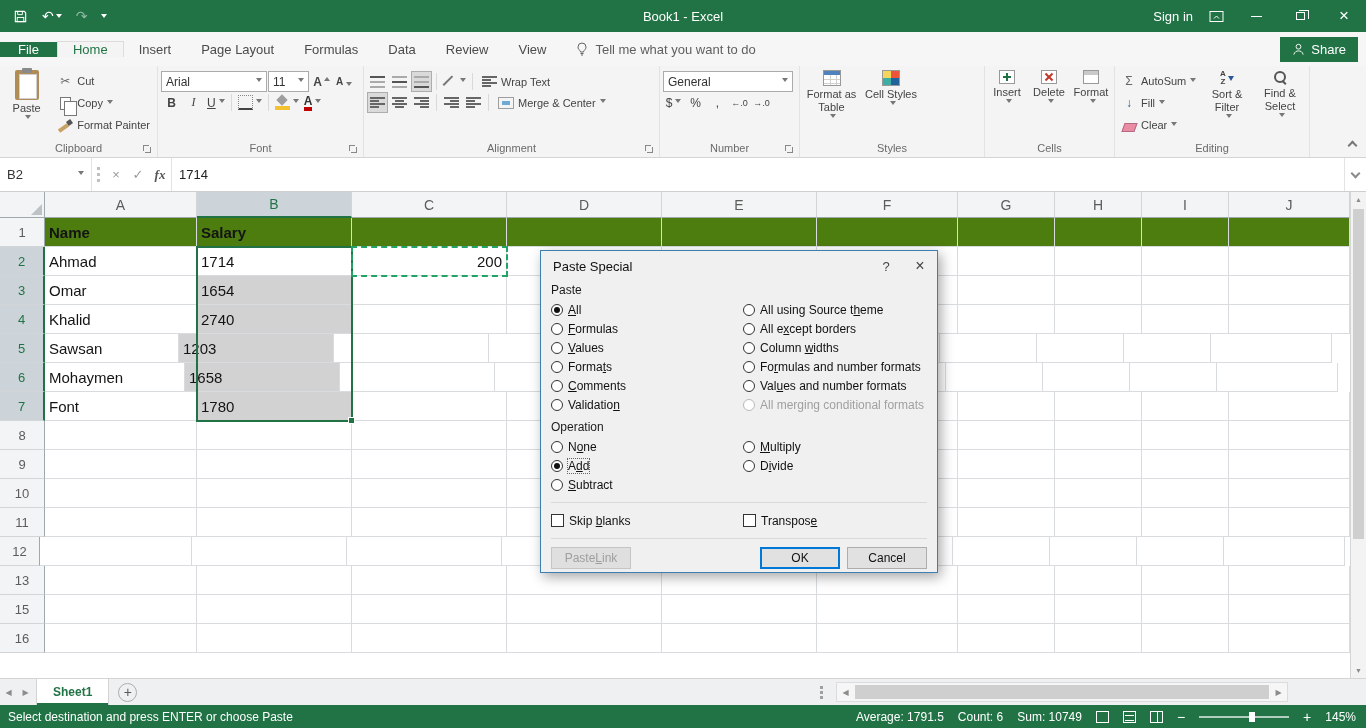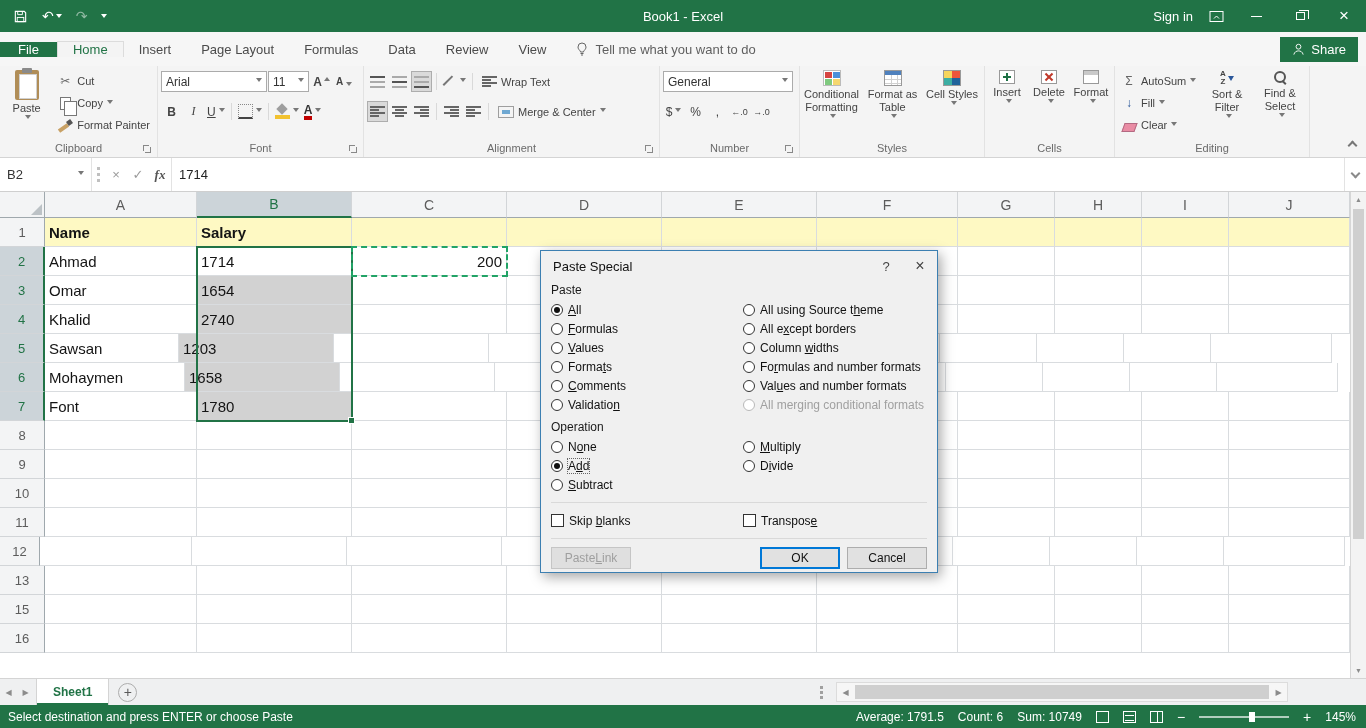--- a/index.html
+++ b/index.html
@@ -41,21 +41,21 @@
 .launcher::before{content:'';position:absolute;left:0;top:0;width:5px;height:5px;border-left:1px solid #888;border-top:1px solid #888}
 .launcher::after{content:'';position:absolute;right:1px;bottom:1px;width:5px;height:5px;border-right:1px solid #888;border-bottom:1px solid #888}
 .bigbtn{display:flex;flex-direction:column;align-items:center;font-size:11px;color:#444;padding:3px 2px 0;text-align:center;line-height:1.2}
 .bicon{margin-bottom:2px}
 .bb-label{display:block}
 .da{width:0;height:0;border:3px solid transparent;border-top:4px solid #777;display:inline-block;margin-left:3px;flex:none}
 .smallcol{display:flex;flex-direction:column;padding-top:3px}
 .sbtn{display:flex;align-items:center;height:22px;padding:0 5px;font-size:11px;color:#444;white-space:nowrap}
 .sicon{width:16px;display:flex;justify-content:center;margin-right:4px;font-size:12px;color:#666;flex:none}
 .sl{margin-right:1px}
-.fg{display:flex;flex-direction:column;gap:9px;padding:4px 2px 0}
+.fg{display:flex;flex-direction:column;gap:0;padding:4px 2px 0}
 .fgrow{display:flex;align-items:center;gap:1px}
 .combo{height:21px;background:#fff;border:1px solid #ababab;display:flex;align-items:center;font-size:12px;color:#333;padding:0 4px}
 .combo .da{margin-left:auto}
 .tbtn{height:21px;min-width:21px;display:flex;align-items:center;justify-content:center;font-size:12px;color:#444;padding:0 2px;flex:none}
 .tbtn.on{background:#dadada;border:1px solid #adadad}
 .tbtn.small{font-size:9px}
 .vsep{width:1px;height:17px;background:#d9d9d9;margin:0 3px;flex:none}
 .bold{font-weight:bold}.italic{font-style:italic;font-family:"Liberation Serif",serif}
 .afont{font-weight:bold;position:relative;padding-right:8px}
 .afont.grow::after{content:'';position:absolute;top:3px;right:1px;border:3px solid transparent;border-bottom:4px solid #777}
@@ -125,21 +125,21 @@
 #gridzone{position:relative;height:486px;display:flex;background:#fff;overflow:hidden}
 #grid{width:1350px;flex:none}
 .g-row{display:flex}
 .g-corner{background:#f3f4f5;border-right:1px solid #9fa8ad;border-bottom:1px solid #9fa8ad;position:relative;flex:none}
 .g-corner::after{content:'';position:absolute;right:2px;bottom:2px;width:0;height:0;border-left:11px solid transparent;border-bottom:11px solid #bcc2c6}
 .g-colhdr{display:flex;align-items:center;justify-content:center;font-size:14px;color:#5c5c5c;background:#f3f4f5;border-right:1px solid #d2d5d8;border-bottom:1px solid #9fa8ad;flex:none}
 .g-colhdr.selh{background:#ccd4d9;color:#217346;border-bottom:2px solid #217346}
 .g-rowhdr{display:flex;align-items:center;justify-content:center;font-size:13px;color:#5c5c5c;background:#f3f4f5;border-right:1px solid #9fa8ad;border-bottom:1px solid #d2d5d8;flex:none}
 .g-rowhdr.selh{background:#ccd4d9;color:#217346;border-right:2px solid #217346}
 .g-cell{display:flex;align-items:center;padding:0 4px;font-size:15px;color:#141414;border-right:1px solid #d9dcdf;border-bottom:1px solid #d9dcdf;white-space:nowrap;overflow:hidden;flex:none;background:#fff}
-.g-cell.r1{font-weight:bold;background:#fef9c3}
+.g-cell.r1{font-weight:bold;background:#4d7c0f}
 .g-cell.selfill{background:#d2d2d2}
 .g-cell.alr{justify-content:flex-end}
 #grid-overlays{position:absolute;left:0;top:0;width:1350px;height:100%;pointer-events:none}
 .sel-rect{position:absolute;border:2px solid #217346}
 .fill-handle{position:absolute;width:7px;height:7px;background:#217346;border:1px solid #fff}
 .ants{position:absolute;border:2px dashed #21a366}
 .vscroll{width:16px;flex:none;background:#f3f3f3;border-left:1px solid #d6d6d6;position:relative}
 .vs-btn{height:15px;display:flex;align-items:center;justify-content:center;font-size:7px;color:#8c8c8c}
 .vs-down{position:absolute;bottom:0;width:100%}
 .vs-thumb{position:absolute;top:17px;left:2px;right:2px;height:330px;background:#cfcfcf}
@@ -419,25 +419,20 @@
     </div>
     <div class="glabel">
         <span>Number</span>
         <span class="launcher"></span>
       </div>
   </div>
 
   <div class="group" style="width:185px">
     <div class="gc">
       <div class="bigbtn" style="width:61px">
-        <span class="bicon ic-cf"></span>
-        <span class="bb-label">Conditional Formatting</span>
-        <span class="da"></span>
-      </div>
-      <div class="bigbtn" style="width:61px">
         <span class="bicon ic-fat"></span>
         <span class="bb-label">Format as Table</span>
         <span class="da"></span>
       </div>
       <div class="bigbtn" style="width:58px">
         <span class="bicon ic-cs"></span>
         <span class="bb-label">Cell Styles</span>
         <span class="da"></span>
       </div>
     </div>

